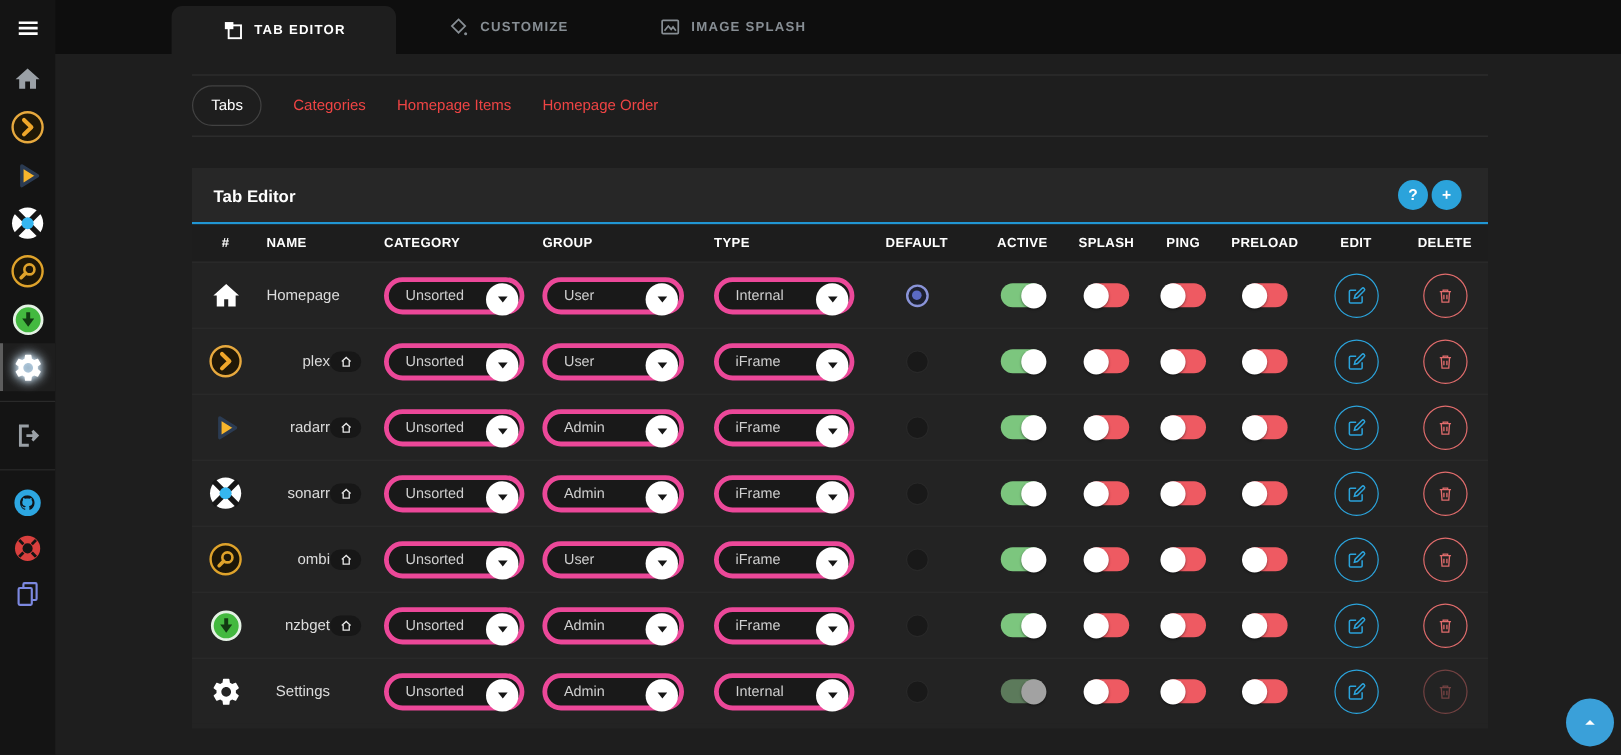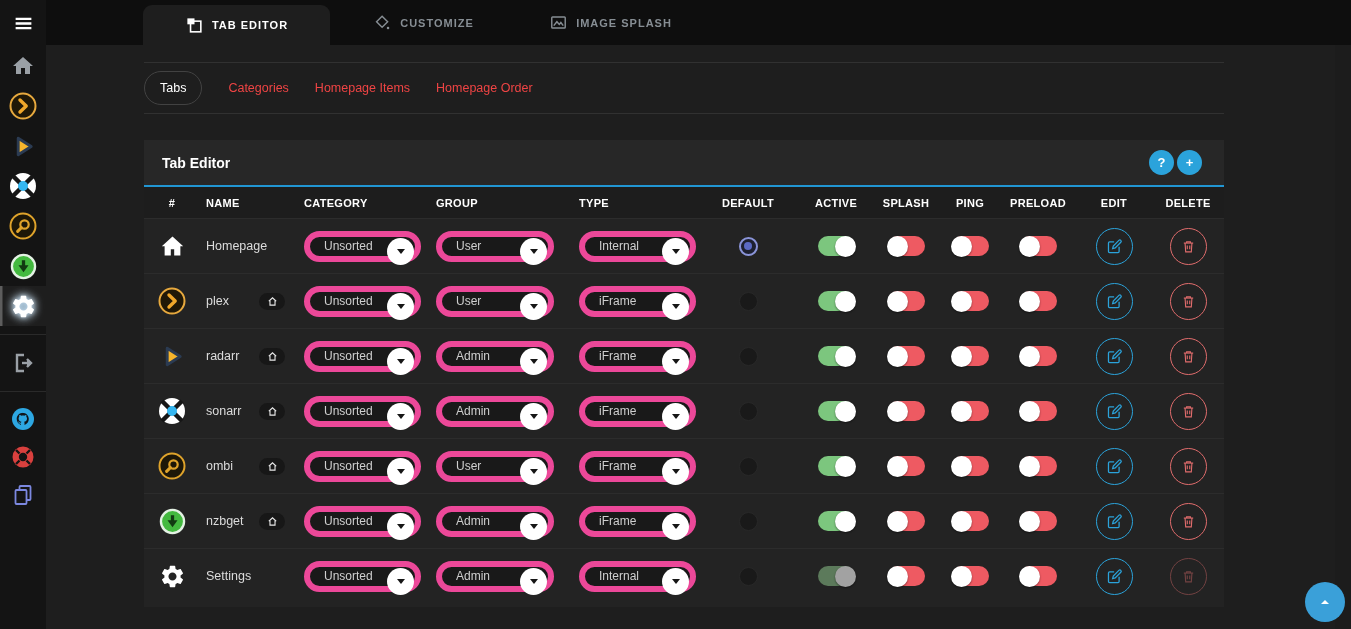--- a/index.html
+++ b/index.html
@@ -16,42 +16,42 @@
   .sb-item.active{background:#1e1e1e;box-shadow:inset 2.5px 0 0 #5d5d5d;}
   .sb-item.active svg{filter:drop-shadow(0 0 5px rgba(175,220,255,.95)) drop-shadow(0 0 2px rgba(255,255,255,.8));}
   .sb-divider{height:1px;background:#2a2a2a;margin:8px 0;}
   .icon{display:inline-flex;align-items:center;justify-content:center;line-height:0;}
   
   .topnav{position:absolute;left:46px;top:0;width:1305px;height:45px;background:#0e0e0e;display:flex;padding-left:97px;box-sizing:border-box;}
   .nav-item{width:187px;height:45px;display:flex;align-items:center;justify-content:center;gap:8px;
     color:#878e94;font-size:11px;font-weight:bold;letter-spacing:1px;cursor:pointer;white-space:nowrap;}
   .nav-item.active{height:40px;margin-top:5px;background:#1e1e1e;border-radius:9px 9px 0 0;color:#ffffff;}
   
-  .content{position:absolute;left:30px;top:45px;width:1305px;height:584px;background:#1e1e1e;}
+  .content{position:absolute;left:46px;top:45px;width:1305px;height:584px;background:#1e1e1e;}
   .inner{margin-left:114px;width:1080px;}
   .subtabs{margin-top:17px;border-top:1px solid #313131;border-bottom:1px solid #313131;height:50px;display:flex;align-items:center;gap:26px;}
   .subtab{color:#ef4444;font-size:12.5px;cursor:pointer;}
   .subtab.active{color:#fff;border:1px solid #424242;border-radius:17px;padding:9px 15px;}
   
   .panel{margin-top:26px;background:#232323;padding-bottom:4px;}
   .panel-header{height:45px;background:#272727;border-bottom:2px solid #2196d3;display:flex;align-items:center;padding:0 22px 0 18px;}
   .panel-title{color:#fff;font-weight:bold;font-size:14px;flex:1;}
   .circle-btn{width:25px;height:25px;border-radius:50%;background:#2ba3db;color:#fff;font-size:13px;font-weight:bold;
     display:flex;align-items:center;justify-content:center;margin-left:3px;cursor:pointer;user-select:none;}
   .grid{display:grid;grid-template-columns:56px 104px 132px 143px 117px 104px 72px 68px 60px 76px 76px 72px;align-items:center;}
   .thead{height:31px;background:#1d1d1d;color:#fff;font-size:11px;font-weight:bold;letter-spacing:.3px;}
   .th.c{text-align:center;}
   .th.name{padding-left:6px;}
   .trow{height:54px;border-top:1px solid #2c2c2c;background:#232323;}
   .cellc{display:flex;justify-content:center;align-items:center;}
   .cell-name{display:flex;align-items:center;padding-left:6px;color:#dcdcdc;font-size:12.5px;}
-  .name-text{width:53px;}
+  .name-text{width:53px;text-align:right;}
   .badge{display:inline-flex;align-items:center;justify-content:center;width:26px;height:17px;background:#171717;border-radius:9px;}
   
-  .select{position:relative;width:117px;height:31px;background:#191919;border:6px solid #ec4899;border-radius:16px;
+  .select{position:relative;width:117px;height:31px;background:#191919;border:4px solid #ec4899;border-radius:16px;
     display:flex;align-items:center;padding-left:14px;color:#cfcfcf;font-size:12px;cursor:pointer;box-sizing:border-box;}
   .select.g{width:118px;text-align:center;}
   .select .knob{position:absolute;right:1px;top:1px;width:27px;height:27px;background:#fff;border-radius:50%;
     display:flex;align-items:center;justify-content:center;}
   .select .caret{width:0;height:0;border-left:4px solid transparent;border-right:4px solid transparent;border-top:5px solid #161616;}
   
   .radio{width:19px;height:19px;border-radius:50%;box-sizing:border-box;cursor:pointer;}
   .radio.on{border:2px solid #8a94d8;position:relative;background:#1d2030;}
   .radio.on::after{content:"";position:absolute;inset:3.5px;border-radius:50%;background:#5b6ac4;}
   .radio.off{background:#191919;border:1px solid #282828;}

